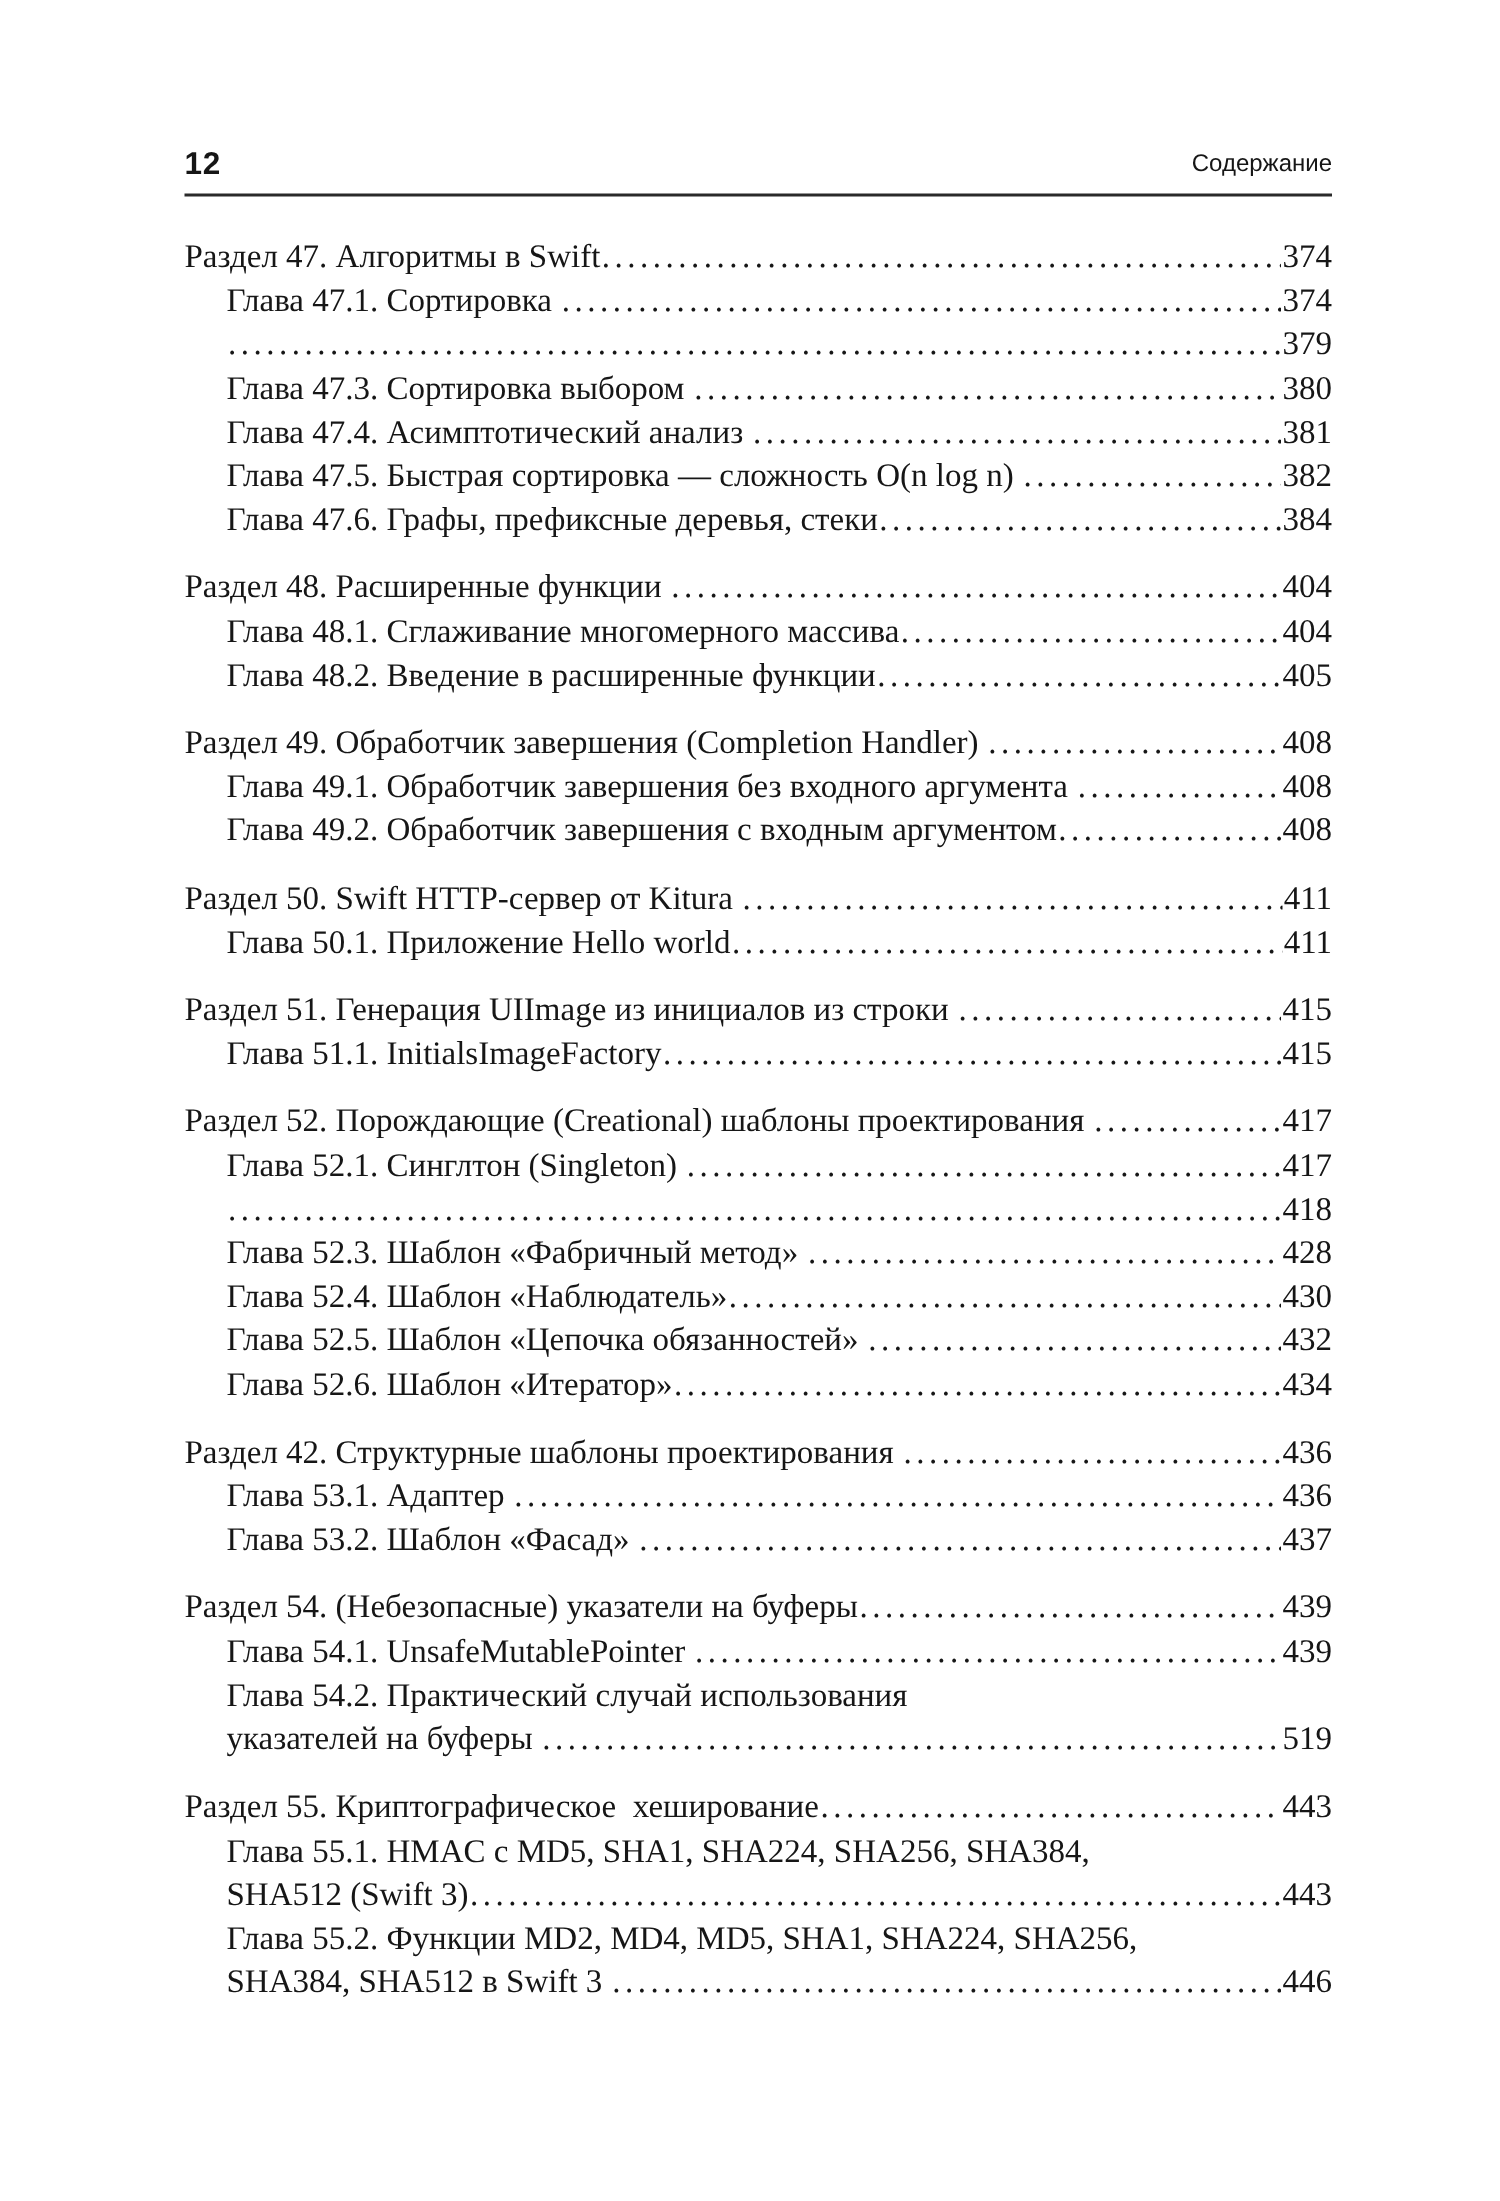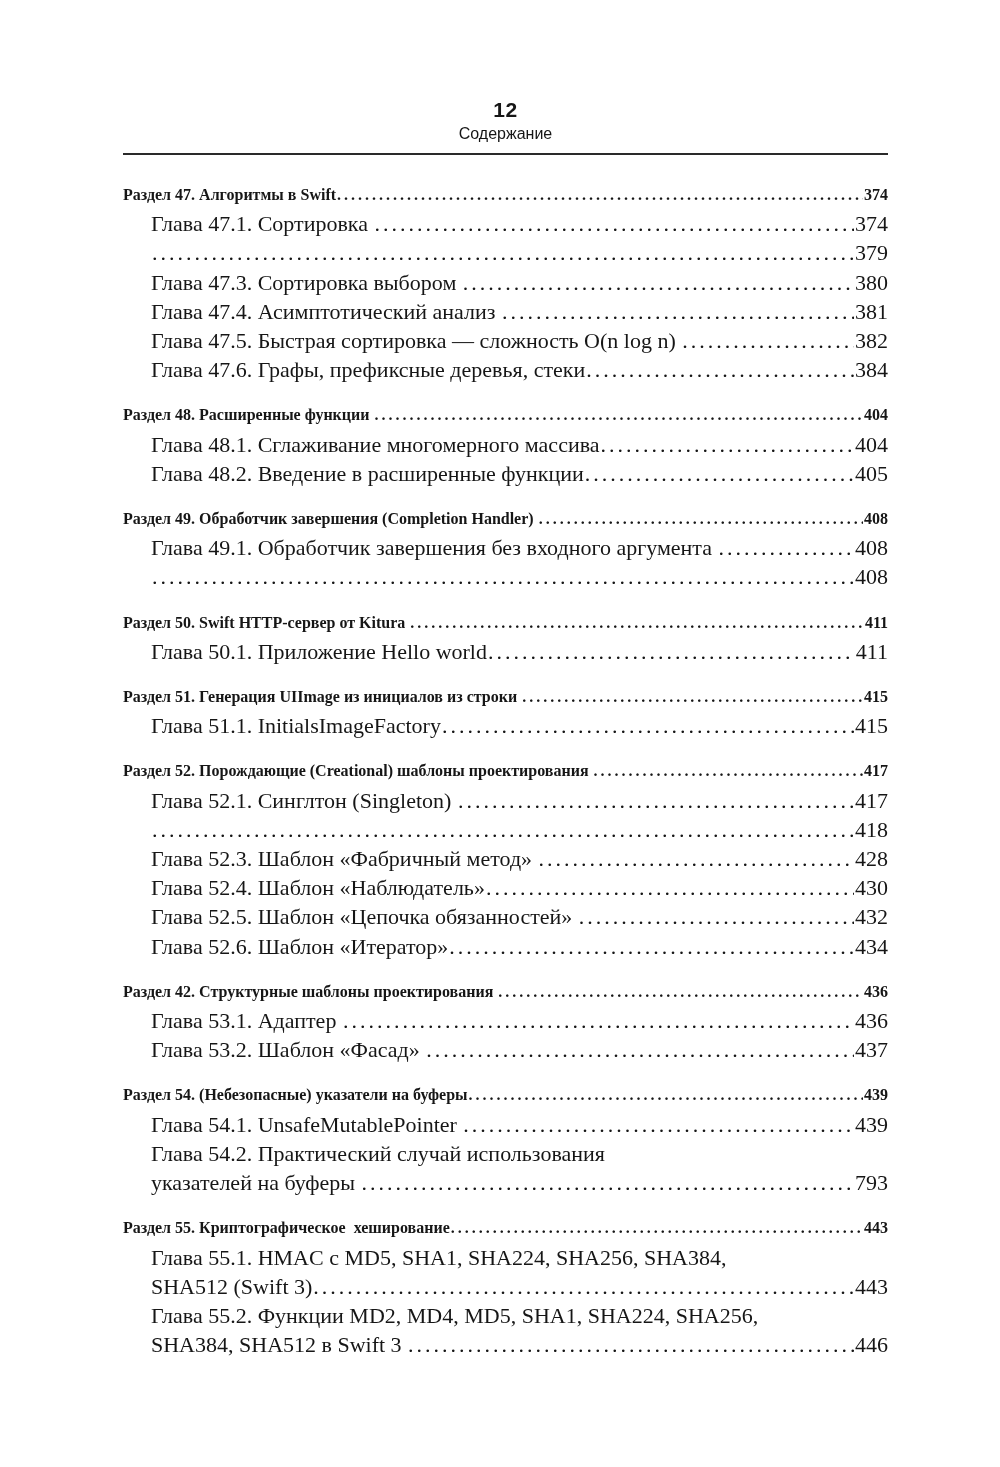--- a/index.html
+++ b/index.html
@@ -13,24 +13,23 @@
   .page {
     box-sizing: border-box;
     width: 1000px;
     height: 1467px;
     padding: 98px 112px 0 123px;
   }
   
   .running-head {
     display: flex;
     justify-content: space-between;
-    align-items: center;
+    align-items: flex-end;
     font-family: "Liberation Sans", sans-serif;
     line-height: 24px;
-    flex-direction: column;
   }
   .running-head .pgnum {
     font-size: 21px;
     font-weight: 700;
     letter-spacing: .5px;
   }
   .running-head .head-title {
     font-size: 16px;
     font-weight: 400;
   }
@@ -40,22 +39,22 @@
     margin: 7px 0 0 0;
   }
   
   .toc {
     margin-top: 25px;
     font-family: "Liberation Serif", "DejaVu Serif", serif;
     font-size: 22px;
   }
   .entry { margin: 0; }
   .entry.section {
-    font-weight: 700;
-    font-size: 16px;
+    font-weight: 400;
+    font-size: 22px;
     margin-top: 16px;
   }
   .entry.section:first-child { margin-top: 0; }
   .entry.chapter { padding-left: 28px; }
   .tline {
     display: flex;
     align-items: baseline;
     line-height: 29.2px;
   }
   .tline-first {
@@ -191,20 +190,21 @@
     <div class="tline">
       <span class="title">Глава 49.1. Обработчик завершения без входного аргумента </span>
       <span class="dots"></span>
       <span class="pg">408</span>
     </div>
   </div>
 
   <div class="entry chapter">
 
     <div class="tline">
+      <span class="title">Глава 49.2. Обработчик завершения с входным аргументом</span>
       <span class="dots"></span>
       <span class="pg">408</span>
     </div>
   </div>
 
   <div class="entry section">
 
     <div class="tline">
       <span class="title">Раздел 50. Swift HTTP-сервер от Kitura </span>
       <span class="dots"></span>
@@ -344,21 +344,21 @@
       <span class="dots"></span>
       <span class="pg">439</span>
     </div>
   </div>
 
   <div class="entry chapter">
     <div class="tline-first">Глава 54.2. Практический случай использования</div>
     <div class="tline">
       <span class="title">указателей на буферы </span>
       <span class="dots"></span>
-      <span class="pg">793</span>
+      <span class="pg">519</span>
     </div>
   </div>
 
   <div class="entry section">
 
     <div class="tline">
       <span class="title">Раздел 55. Криптографическое  хеширование</span>
       <span class="dots"></span>
       <span class="pg">443</span>
     </div>

